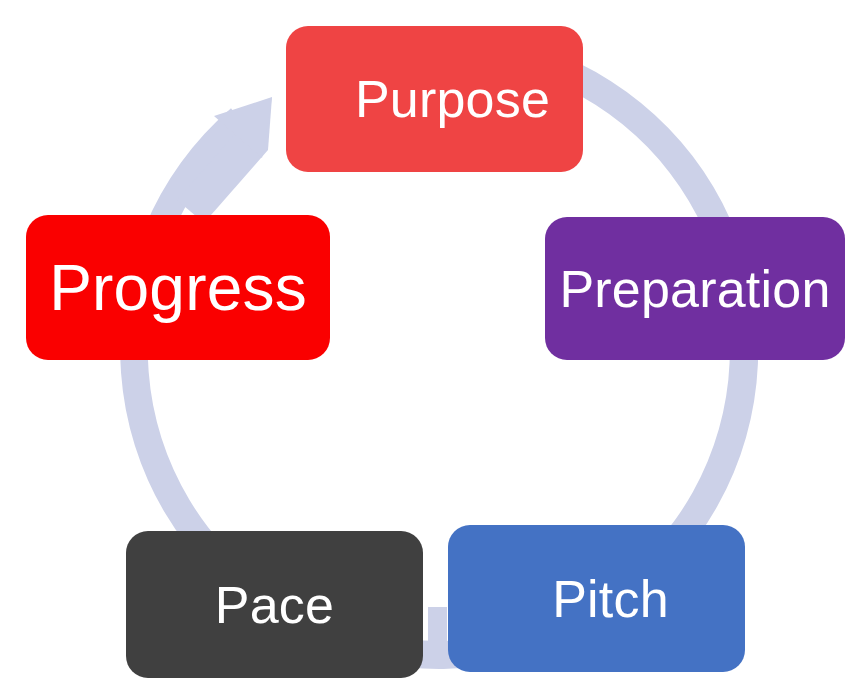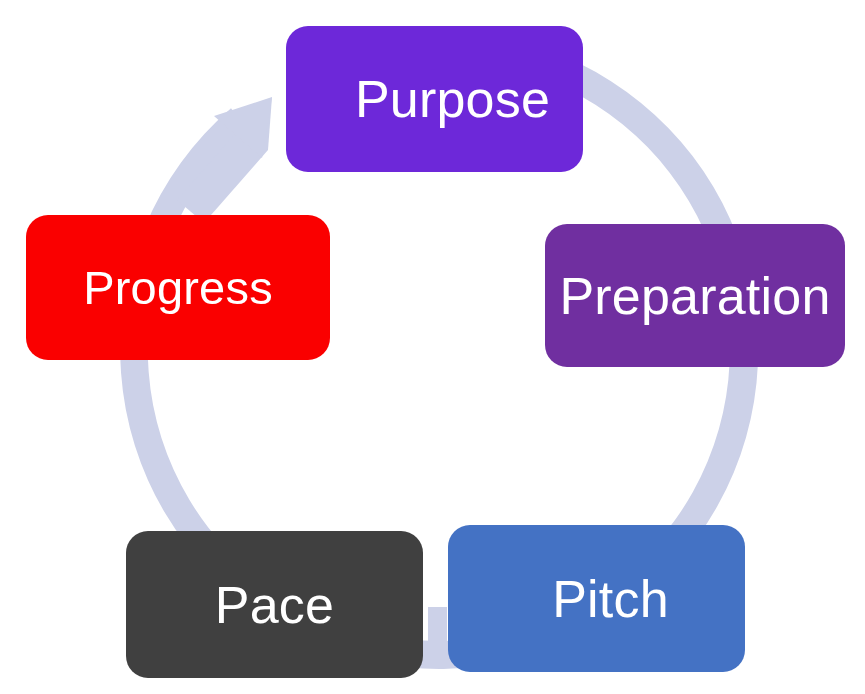--- a/index.html
+++ b/index.html
@@ -70,21 +70,21 @@
     top: 521px;
     width: 297px;
     height: 147px;
     font-size: 52px;
   }
   #node-progress {
     left: 26px;
     top: 215px;
     width: 304px;
     height: 145px;
-    font-size: 47px;
+    font-size: 64px;
   }
   #connector-chip {
     position: absolute;
     left: 428px;
     top: 607px;
     width: 19px;
     height: 37px;
     background: #ccd1e8;
   }
 </style>
@@ -104,25 +104,25 @@
       <path fill="#ccd1e8" stroke="none" d="M 272 97
            L 268 150
            L 204 223
            L 177 200
            L 241 127
            Z"></path>
       <polygon fill="#ccd1e8" points="272,97 214,116 262,158"></polygon>
     </g>
   </svg>
 
-  <div class="node" id="node-purpose" style="background: #6d28d9; color: rgb(255, 255, 255); padding-left: 36px;">
+  <div class="node" id="node-purpose" style="background: #ef4444; color: rgb(255, 255, 255); padding-left: 36px;">
     <span class="node-label">Purpose</span>
   </div>
 
-  <div class="node" id="node-preparation" style="background: rgb(112, 47, 160); color: rgb(255, 255, 255); margin-top: 7px;">
+  <div class="node" id="node-preparation" style="background: rgb(112, 47, 160); color: rgb(255, 255, 255);">
     <span class="node-label">Preparation</span>
   </div>
 
   <div class="node" id="node-pitch" style="background: rgb(68, 114, 196); color: rgb(255, 255, 255);">
     <span class="node-label">Pitch</span>
   </div>
 
   <div class="node" id="node-pace" style="background: #404040; color: rgb(255, 255, 255); margin-top: 10px;">
     <span class="node-label">Pace</span>
   </div>

